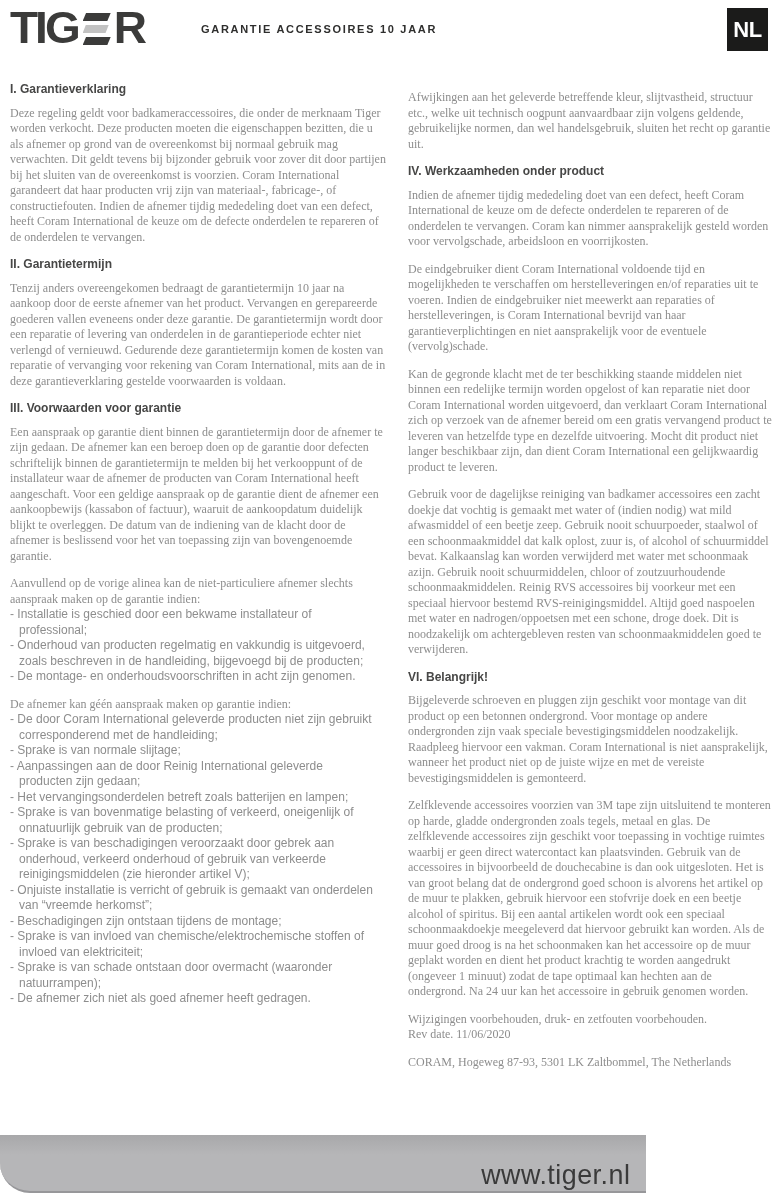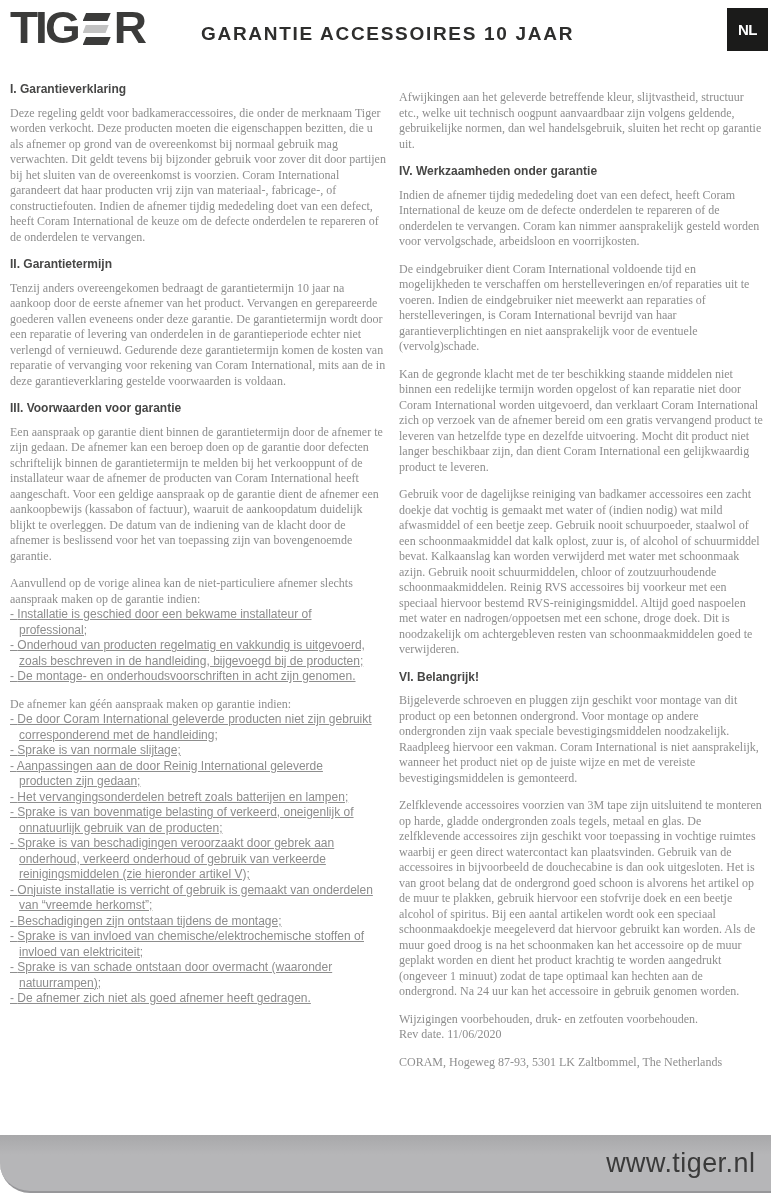--- a/index.html
+++ b/index.html
@@ -11,45 +11,45 @@
   .header{position:absolute;top:0;left:0;right:0;height:80px;}
   .logo{position:absolute;left:10px;top:4px;display:flex;align-items:center;height:48px;}
   .logo-txt{
     font-size:46px;font-weight:bold;color:var(--logo_dark,#3b3b3a);
     letter-spacing:-3px;line-height:48px;transform:scaleY(.95);
   }
   .logo-e{display:flex;flex-direction:column;justify-content:center;gap:4px;width:28px;margin:0 3px 0 5px;padding-top:2px;}
   .logo-e .bar{height:8px;background:var(--logo_dark,#3b3b3a);clip-path:polygon(12% 0,100% 0,88% 100%,0 100%);}
   .logo-e .bar.light{background:var(--logo_light,#c2c2c2);width:26px;}
   .doc-title{
-    position:absolute;left:201px;top:23px;font-size:19px;font-weight:bold;
+    position:absolute;left:201px;top:23px;font-size:11px;font-weight:bold;
     letter-spacing:1.7px;color:#2e2e2d;white-space:nowrap;
   }
   .nl-badge{
     position:absolute;right:5px;top:8px;width:41px;height:43px;
     background:var(--badge_bg,#1b1b1a);color:var(--badge_text,#fff);
-    font-weight:bold;font-size:15px;display:flex;align-items:center;justify-content:center;
+    font-weight:bold;font-size:22px;display:flex;align-items:center;justify-content:center;
     letter-spacing:-.5px;
   }
   
-  .content{position:absolute;top:82px;left:10px;display:flex;gap:13px;}
+  .content{position:absolute;top:82px;left:10px;display:flex;gap:22px;}
   .col{font-size:12px;line-height:15.5px;color:var(--body_text,#8d8d8d);}
   .col-left{width:376px;}
   .col-right{width:364px;}
   .sec-heading{margin:0;font-size:12px;line-height:15.5px;font-weight:bold;color:var(--heading_text,#474746);}
   .para{margin:8px 0 12px 0;white-space:pre-line;font-family:Liberation Serif, serif;}
-  .blist{margin:-12px 8px 12px 0;padding:0;list-style:none;text-decoration:underline;}
+  .blist{margin:-12px 8px 12px 0;padding:0;list-style:none;}
   .blist li{padding-left:9px;text-indent:-9px;}
   .blist li::before{content:"- ";}
   
   .footer-bar{
-    position:absolute;left:0;top:1135px;width:771px;height:58px;box-sizing:border-box;
+    position:absolute;left:0;top:1135px;width:646px;height:58px;box-sizing:border-box;
     background:linear-gradient(var(--footer_top,#a8a8aa),var(--footer_bg,#b6b6b8) 35%);
     border-bottom-left-radius:30px;border-bottom:2px solid #97979a;
-    display:flex;align-items:center;justify-content:flex-end;padding-right:16px;
+    display:flex;align-items:flex-end;justify-content:flex-end;padding-right:16px;
   }
   .site{font-size:28px;color:var(--footer_text,#3a3a3a);letter-spacing:.5px;transform:scaleX(.96);transform-origin:right center;}
 </style>
 </head>
 <body>
 
 <div class="page">
 
   <div class="header">
     <div class="logo">
@@ -89,21 +89,21 @@
           <li>Sprake is van beschadigingen veroorzaakt door gebrek aan onderhoud, verkeerd onderhoud of gebruik van verkeerde reinigingsmiddelen (zie hieronder artikel V);</li>
           <li>Onjuiste installatie is verricht of gebruik is gemaakt van onderdelen van “vreemde herkomst”;</li>
           <li>Beschadigingen zijn ontstaan tijdens de montage;</li>
           <li>Sprake is van invloed van chemische/elektrochemische stoffen of invloed van elektriciteit;</li>
           <li>Sprake is van schade ontstaan door overmacht (waaronder natuurrampen);</li>
           <li>De afnemer zich niet als goed afnemer heeft gedragen.</li>
         </ul>
       </div>
     <div class="col col-right">
         <p class="para">Afwijkingen aan het geleverde betreffende kleur, slijtvastheid, structuur etc., welke uit technisch oogpunt aanvaardbaar zijn volgens geldende, gebruikelijke normen, dan wel handelsgebruik, sluiten het recht op garantie uit.</p>
-        <h2 class="sec-heading">IV. Werkzaamheden onder garantie</h2>
+        <h2 class="sec-heading">IV. Werkzaamheden onder product</h2>
         <p class="para">Indien de afnemer tijdig mededeling doet van een defect, heeft Coram International de keuze om de defecte onderdelen te repareren of de onderdelen te vervangen. Coram kan nimmer aansprakelijk gesteld worden voor vervolgschade, arbeidsloon en voorrijkosten.</p>
         <p class="para">De eindgebruiker dient Coram International voldoende tijd en mogelijkheden te verschaffen om herstelleveringen en/of reparaties uit te voeren. Indien de eindgebruiker niet meewerkt aan reparaties of herstelleveringen, is Coram International bevrijd van haar garantieverplichtingen en niet aansprakelijk voor de eventuele (vervolg)schade.</p>
         <p class="para">Kan de gegronde klacht met de ter beschikking staande middelen niet binnen een redelijke termijn worden opgelost of kan reparatie niet door Coram International worden uitgevoerd, dan verklaart Coram International zich op verzoek van de afnemer bereid om een gratis vervangend product te leveren van hetzelfde type en dezelfde uitvoering. Mocht dit product niet langer beschikbaar zijn, dan dient Coram International een gelijkwaardig product te leveren.</p>
         <p class="para">Gebruik voor de dagelijkse reiniging van badkamer accessoires een zacht doekje dat vochtig is gemaakt met water of (indien nodig) wat mild afwasmiddel of een beetje zeep. Gebruik nooit schuurpoeder, staalwol of een schoonmaakmiddel dat kalk oplost, zuur is, of alcohol of schuurmiddel bevat. Kalkaanslag kan worden verwijderd met water met schoonmaak azijn. Gebruik nooit schuurmiddelen, chloor of zoutzuurhoudende schoonmaakmiddelen. Reinig RVS accessoires bij voorkeur met een speciaal hiervoor bestemd RVS-reinigingsmiddel. Altijd goed naspoelen met water en nadrogen/oppoetsen met een schone, droge doek. Dit is noodzakelijk om achtergebleven resten van schoonmaakmiddelen goed te verwijderen.</p>
         <h2 class="sec-heading">VI. Belangrijk!</h2>
         <p class="para">Bijgeleverde schroeven en pluggen zijn geschikt voor montage van dit product op een betonnen ondergrond. Voor montage op andere ondergronden zijn vaak speciale bevestigingsmiddelen noodzakelijk. Raadpleeg hiervoor een vakman. Coram International is niet aansprakelijk, wanneer het product niet op de juiste wijze en met de vereiste bevestigingsmiddelen is gemonteerd.</p>
         <p class="para">Zelfklevende accessoires voorzien van 3M tape zijn uitsluitend te monteren op harde, gladde ondergronden zoals tegels, metaal en glas. De zelfklevende accessoires zijn geschikt voor toepassing in vochtige ruimtes waarbij er geen direct watercontact kan plaatsvinden. Gebruik van de accessoires in bijvoorbeeld de douchecabine is dan ook uitgesloten. Het is van groot belang dat de ondergrond goed schoon is alvorens het artikel op de muur te plakken, gebruik hiervoor een stofvrije doek en een beetje alcohol of spiritus. Bij een aantal artikelen wordt ook een speciaal schoonmaakdoekje meegeleverd dat hiervoor gebruikt kan worden. Als de muur goed droog is na het schoonmaken kan het accessoire op de muur geplakt worden en dient het product krachtig te worden aangedrukt (ongeveer 1 minuut) zodat de tape optimaal kan hechten aan de ondergrond. Na 24 uur kan het accessoire in gebruik genomen worden.</p>
         <p class="para">Wijzigingen voorbehouden, druk- en zetfouten voorbehouden.
 Rev date. 11/06/2020</p>
         <p class="para">CORAM, Hogeweg 87-93, 5301 LK Zaltbommel, The Netherlands</p>

